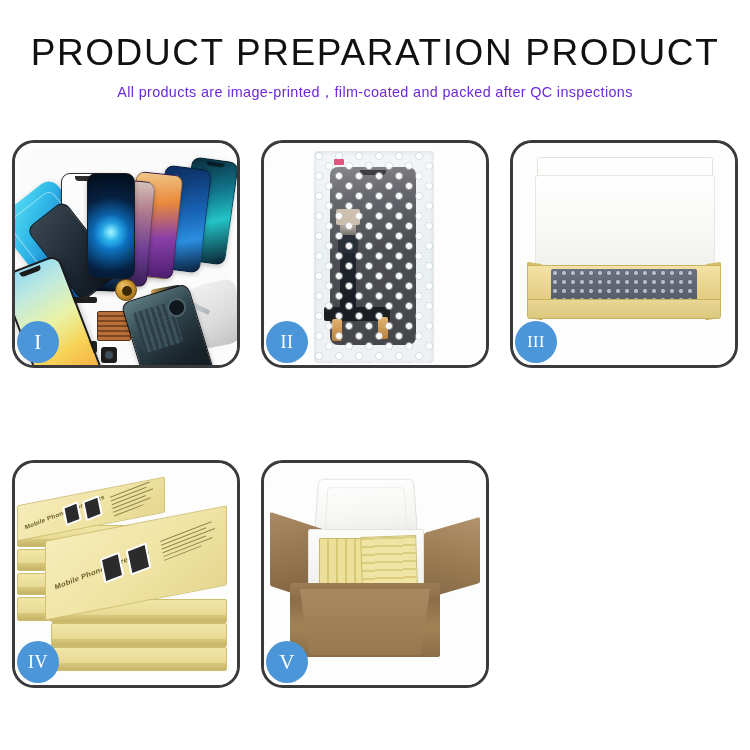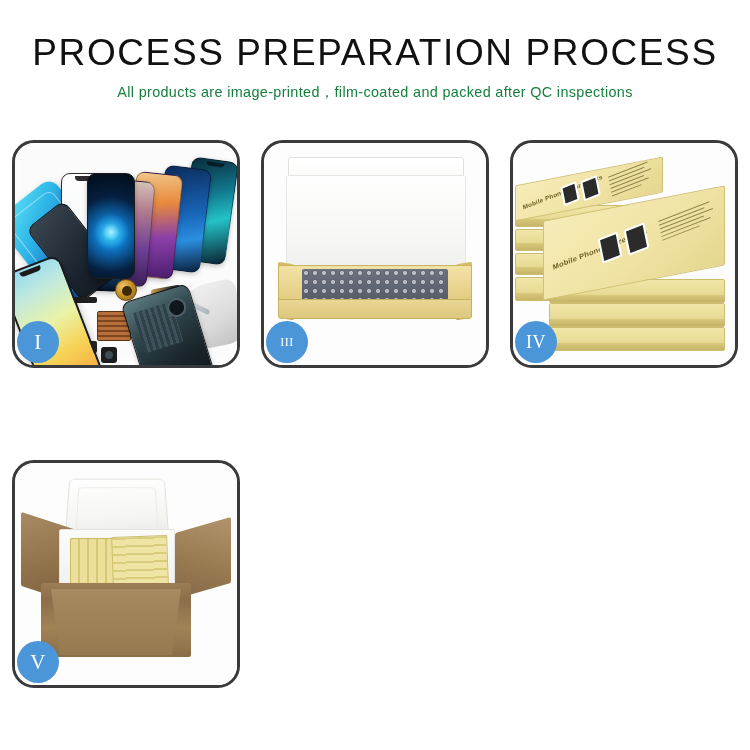--- a/index.html
+++ b/index.html
@@ -22,21 +22,21 @@
     margin-top: 34px;
     line-height: 1.05;
     transform: scaleX(1.0);
     white-space: nowrap;
   }
   .subtitle {
     font-family: "Liberation Sans", sans-serif;
     font-size: 14.4px;
     font-weight: 400;
     letter-spacing: 0.35px;
-    color: #15803d;
+    color: #6d28d9;
     margin-top: 10px;
     white-space: nowrap;
   }
 
   
   .grid {
     position:absolute;
     left: 12px; top: 140px;
     width: 726px; height: 548px;
     display: grid;
@@ -69,21 +69,21 @@
     background: #4a96d8;
     color: #ffffff;
     font-family: "Liberation Serif", serif;
     font-size: 21px;
     line-height: 42px;
     text-align: center;
     letter-spacing: 0.5px;
     z-index: 40;
   }
   .badge.wide { font-size: 18px; }
-  .badge.xwide { font-size: 12px; }
+  .badge.xwide { font-size: 16px; }
 
   
   .p1-bg { position:absolute; inset:6px; background:#fbfbfb; border-radius:16px; }
   .fan { position:absolute; left: 58px; top: 14px; width:170px; height:130px; }
   .fphone {
     position:absolute; border-radius:9px; overflow:hidden;
     box-shadow: 0 2px 5px rgba(0,0,0,.22);
     border:1px solid rgba(0,0,0,.35);
   }
   .f5 { width:47px; height:104px; left:112px; top:2px;  transform: rotate(8deg);
@@ -405,21 +405,21 @@
     background: radial-gradient(ellipse at 50% 50%, rgba(0,0,0,.13) 0%, rgba(0,0,0,0) 70%);
     z-index:2;
   }
 </style>
 </head>
 <body>
 
 <div class="page">
 
   <div class="header">
-    <div class="title">PROCESS PREPARATION PROCESS</div>
+    <div class="title">PRODUCT PREPARATION PRODUCT</div>
     <div class="subtitle">All products are image-printed，film-coated and packed after QC inspections</div>
   </div>
 
   <div class="grid">
 
     <div class="panel">
       <div class="panel-inner">
         <div class="p1-bg"></div>
         <div class="stage">
 
@@ -466,20 +466,38 @@
                 <i style="left:14px;top:1px"></i>
             </span>
           </div>
 
           <div class="hand"></div>
         </div>
       </div>
       <div class="badge">I</div>
     </div>
 
+    <div class="panel">
+      <div class="panel-inner">
+        <div class="stage">
+          <div class="bubblebag">
+            <div class="screenpart"></div>
+            <div class="conn1"></div>
+            <div class="ribbon"></div>
+            <div class="conn2"></div>
+            <div class="botbar"></div>
+            <div class="goldtab" style="left:18px;top:168px"></div>
+            <div class="goldtab" style="left:64px;top:166px"></div>
+            <div class="pinklabel"></div>
+            <div class="bubbles"></div>
+          </div>
+        </div>
+      </div>
+      <div class="badge wide">II</div>
+    </div>
 
     <div class="panel">
       <div class="panel-inner">
         <div class="stage">
           <div class="p3wrap">
             <div class="lidback"></div>
             <div class="foamfill"></div>
             <div class="boxsideL"></div>
             <div class="boxsideR"></div>
             <div class="boxwalls"></div>

